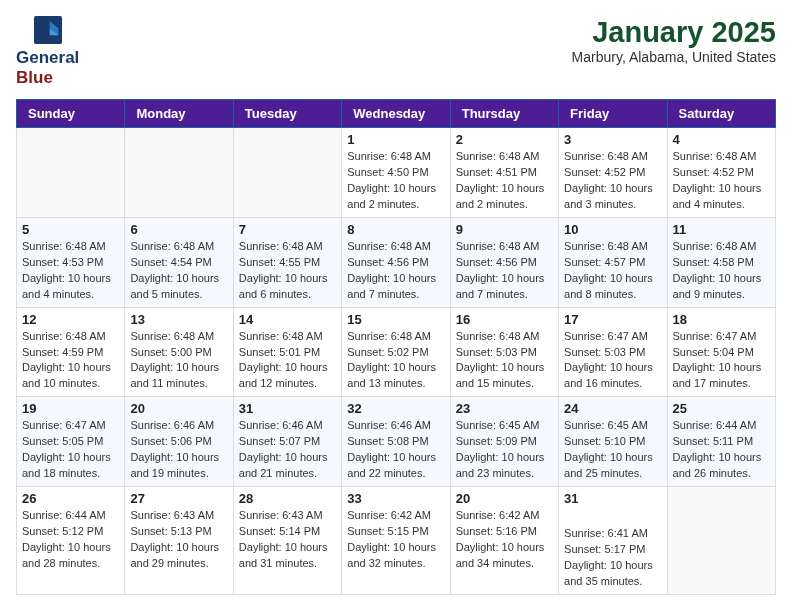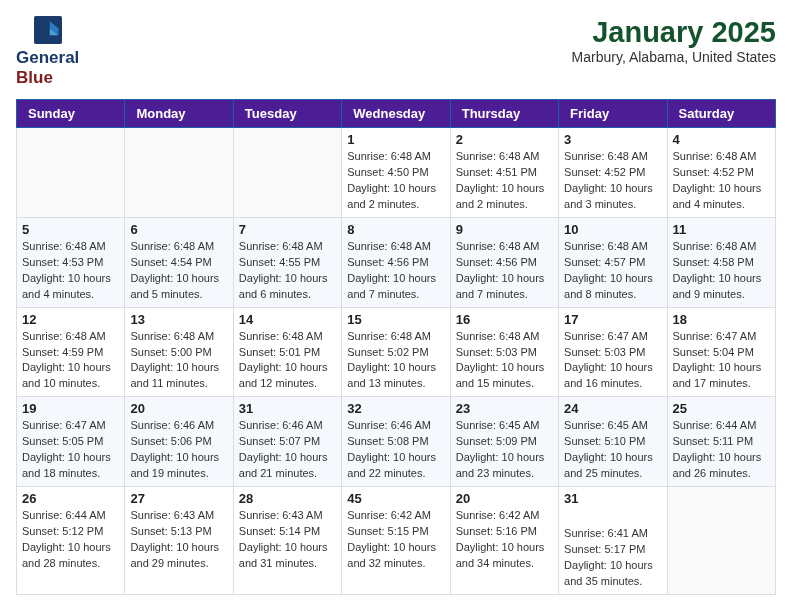--- a/index.html
+++ b/index.html
@@ -315,21 +315,21 @@
 and 29 minutes.</div>
         </td>
         <td>
           <span class="day-num">28</span>
           <div class="day-info" style="white-space: pre-line;">Sunrise: 6:43 AM
 Sunset: 5:14 PM
 Daylight: 10 hours
 and 31 minutes.</div>
         </td>
         <td>
-          <span class="day-num">45</span>
+          <span class="day-num">33</span>
           <div class="day-info" style="white-space: pre-line;">Sunrise: 6:42 AM
 Sunset: 5:15 PM
 Daylight: 10 hours
 and 32 minutes.</div>
         </td>
         <td>
           <span class="day-num">20</span>
           <div class="day-info" style="white-space: pre-line;">Sunrise: 6:42 AM
 Sunset: 5:16 PM
 Daylight: 10 hours

